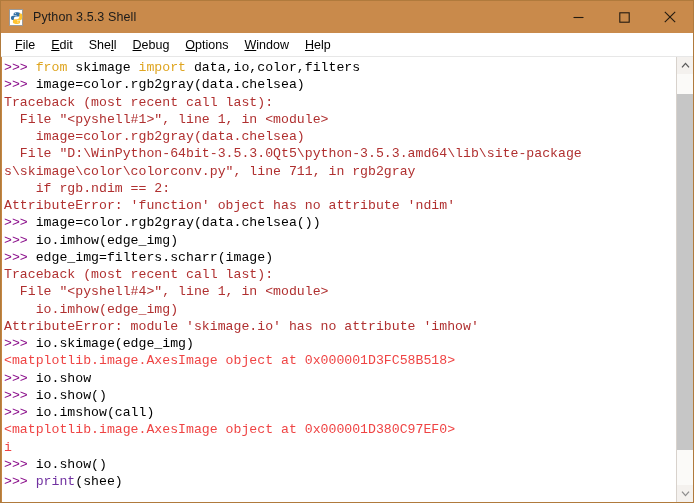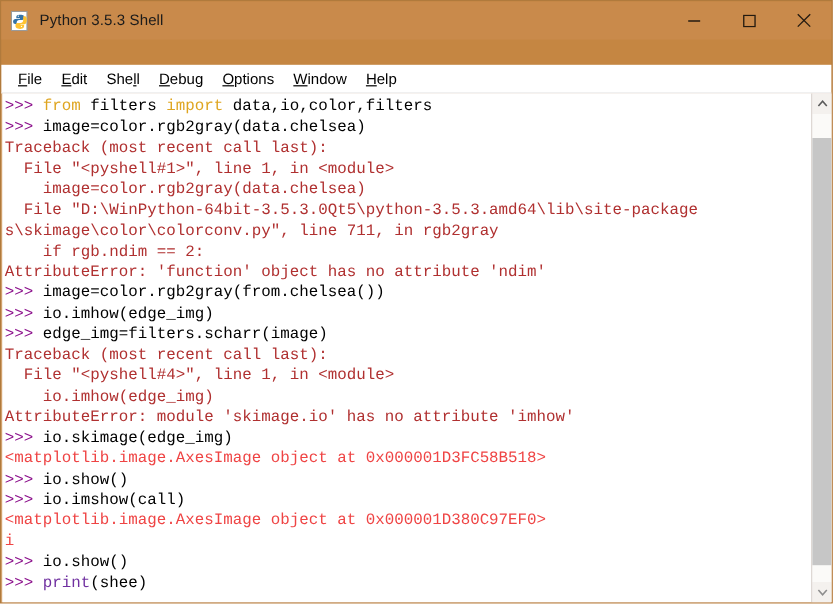--- a/index.html
+++ b/index.html
@@ -60,21 +60,20 @@
 
   
   #menubar {
     flex: 0 0 24px;
     height: 24px;
     background: #ffffff;
     display: flex;
     align-items: center;
     padding-left: 6px;
     border-bottom: 1px solid #e7e7e7;
-    margin-top: 21px;
   }
   .menu-item {
     font-size: 12.5px;
     color: #000000;
     padding: 2px 8px 2px 8px;
     white-space: nowrap;
     font-family: "Liberation Sans", sans-serif;
     cursor: default;
   }
   .menu-item u { text-decoration: underline; }
@@ -183,38 +182,39 @@
       <div class="menu-item"><u>E</u>dit</div>
       <div class="menu-item">She<u>l</u>l</div>
       <div class="menu-item"><u>D</u>ebug</div>
       <div class="menu-item"><u>O</u>ptions</div>
       <div class="menu-item"><u>W</u>indow</div>
       <div class="menu-item"><u>H</u>elp</div>
     </div>
 
   <div id="bodywrap">
     <div id="textarea">
-        <div class="line"><span class="prompt">&gt;&gt;&gt; </span><span class="kw">from </span><span class="plain">filters </span><span class="kw">import </span><span class="plain">data,io,color,filters</span></div>
+        <div class="line"><span class="prompt">&gt;&gt;&gt; </span><span class="kw">from </span><span class="plain">skimage </span><span class="kw">import </span><span class="plain">data,io,color,filters</span></div>
         <div class="line"><span class="prompt">&gt;&gt;&gt; </span><span class="plain">image=color.rgb2gray(data.chelsea)</span></div>
         <div class="line"><span class="err">Traceback (most recent call last):</span></div>
         <div class="line"><span class="err">  File "&lt;pyshell#1&gt;", line 1, in &lt;module&gt;</span></div>
         <div class="line"><span class="err">    image=color.rgb2gray(data.chelsea)</span></div>
         <div class="line"><span class="err">  File "D:\WinPython-64bit-3.5.3.0Qt5\python-3.5.3.amd64\lib\site-package</span></div>
         <div class="line"><span class="err">s\skimage\color\colorconv.py", line 711, in rgb2gray</span></div>
         <div class="line"><span class="err">    if rgb.ndim == 2:</span></div>
         <div class="line"><span class="err">AttributeError: 'function' object has no attribute 'ndim'</span></div>
-        <div class="line"><span class="prompt">&gt;&gt;&gt; </span><span class="plain">image=color.rgb2gray(from.chelsea())</span></div>
+        <div class="line"><span class="prompt">&gt;&gt;&gt; </span><span class="plain">image=color.rgb2gray(data.chelsea())</span></div>
         <div class="line"><span class="prompt">&gt;&gt;&gt; </span><span class="plain">io.imhow(edge_img)</span></div>
         <div class="line"><span class="prompt">&gt;&gt;&gt; </span><span class="plain">edge_img=filters.scharr(image)</span></div>
         <div class="line"><span class="err">Traceback (most recent call last):</span></div>
         <div class="line"><span class="err">  File "&lt;pyshell#4&gt;", line 1, in &lt;module&gt;</span></div>
         <div class="line"><span class="err">    io.imhow(edge_img)</span></div>
         <div class="line"><span class="err">AttributeError: module 'skimage.io' has no attribute 'imhow'</span></div>
         <div class="line"><span class="prompt">&gt;&gt;&gt; </span><span class="plain">io.skimage(edge_img)</span></div>
         <div class="line"><span class="out">&lt;matplotlib.image.AxesImage object at 0x000001D3FC58B518&gt;</span></div>
+        <div class="line"><span class="prompt">&gt;&gt;&gt; </span><span class="plain">io.show</span></div>
         <div class="line"><span class="prompt">&gt;&gt;&gt; </span><span class="plain">io.show()</span></div>
         <div class="line"><span class="prompt">&gt;&gt;&gt; </span><span class="plain">io.imshow(call)</span></div>
         <div class="line"><span class="out">&lt;matplotlib.image.AxesImage object at 0x000001D380C97EF0&gt;</span></div>
         <div class="line"><span class="out">i</span></div>
         <div class="line"><span class="prompt">&gt;&gt;&gt; </span><span class="plain">io.show()</span></div>
         <div class="line"><span class="prompt">&gt;&gt;&gt; </span><span class="builtin">print</span><span class="plain">(shee)</span></div>
       </div>
 
     <div id="scrollbar">
       <div class="sb-arrow">

